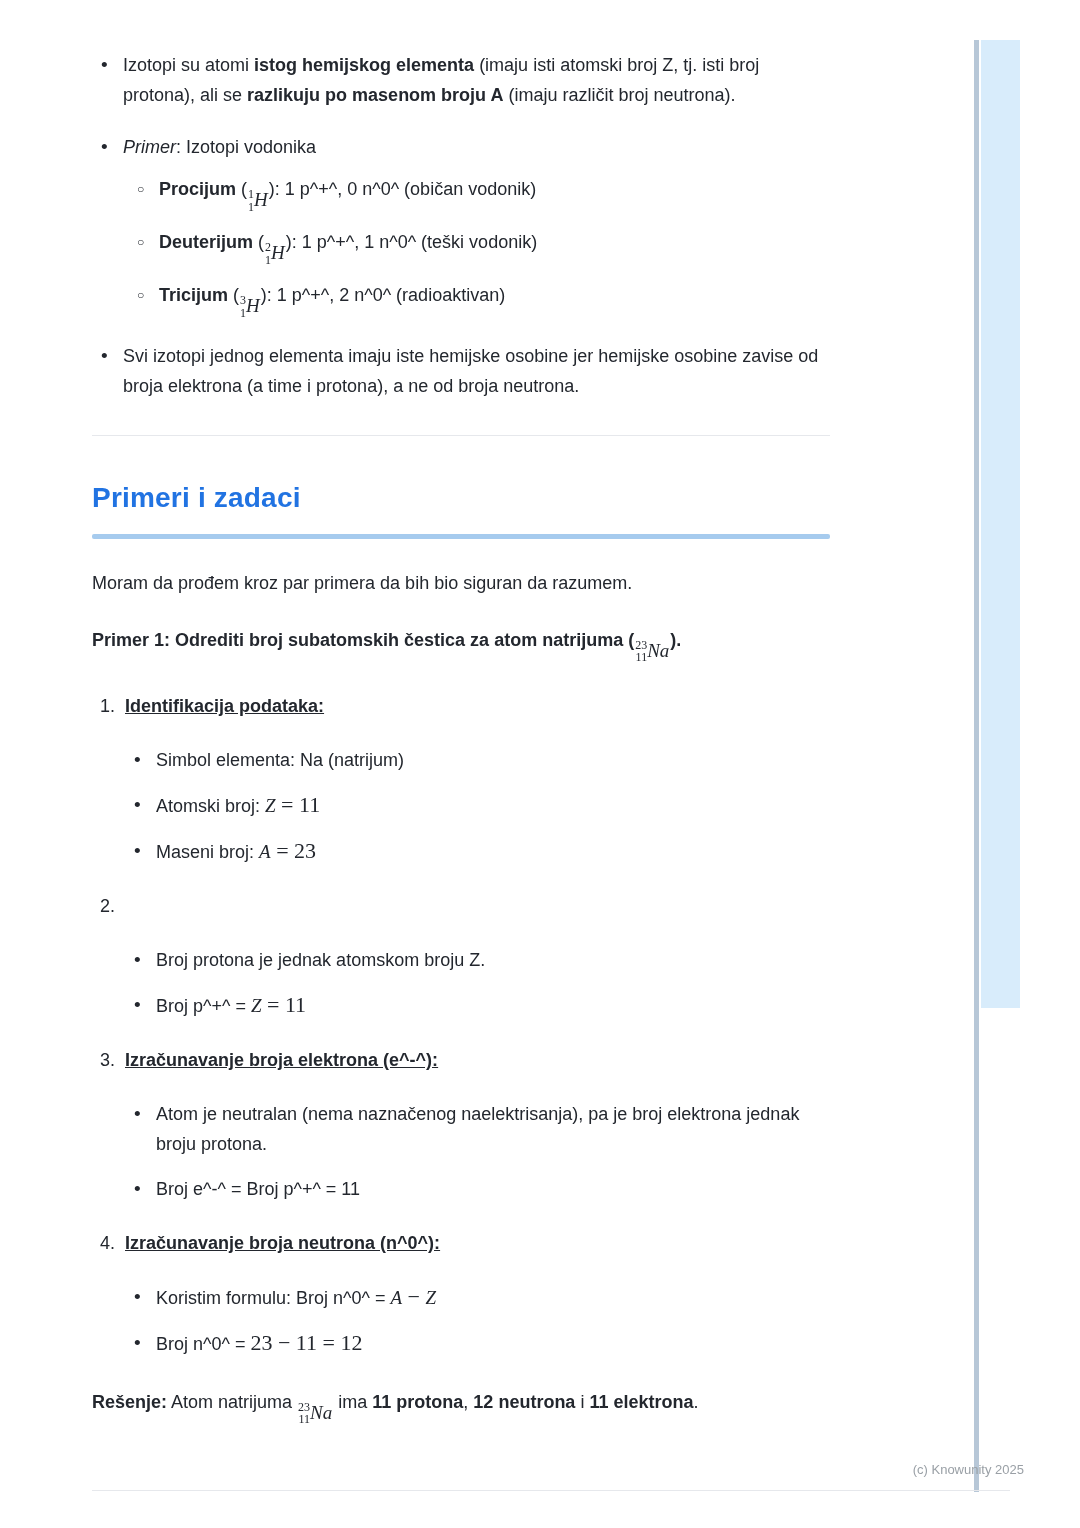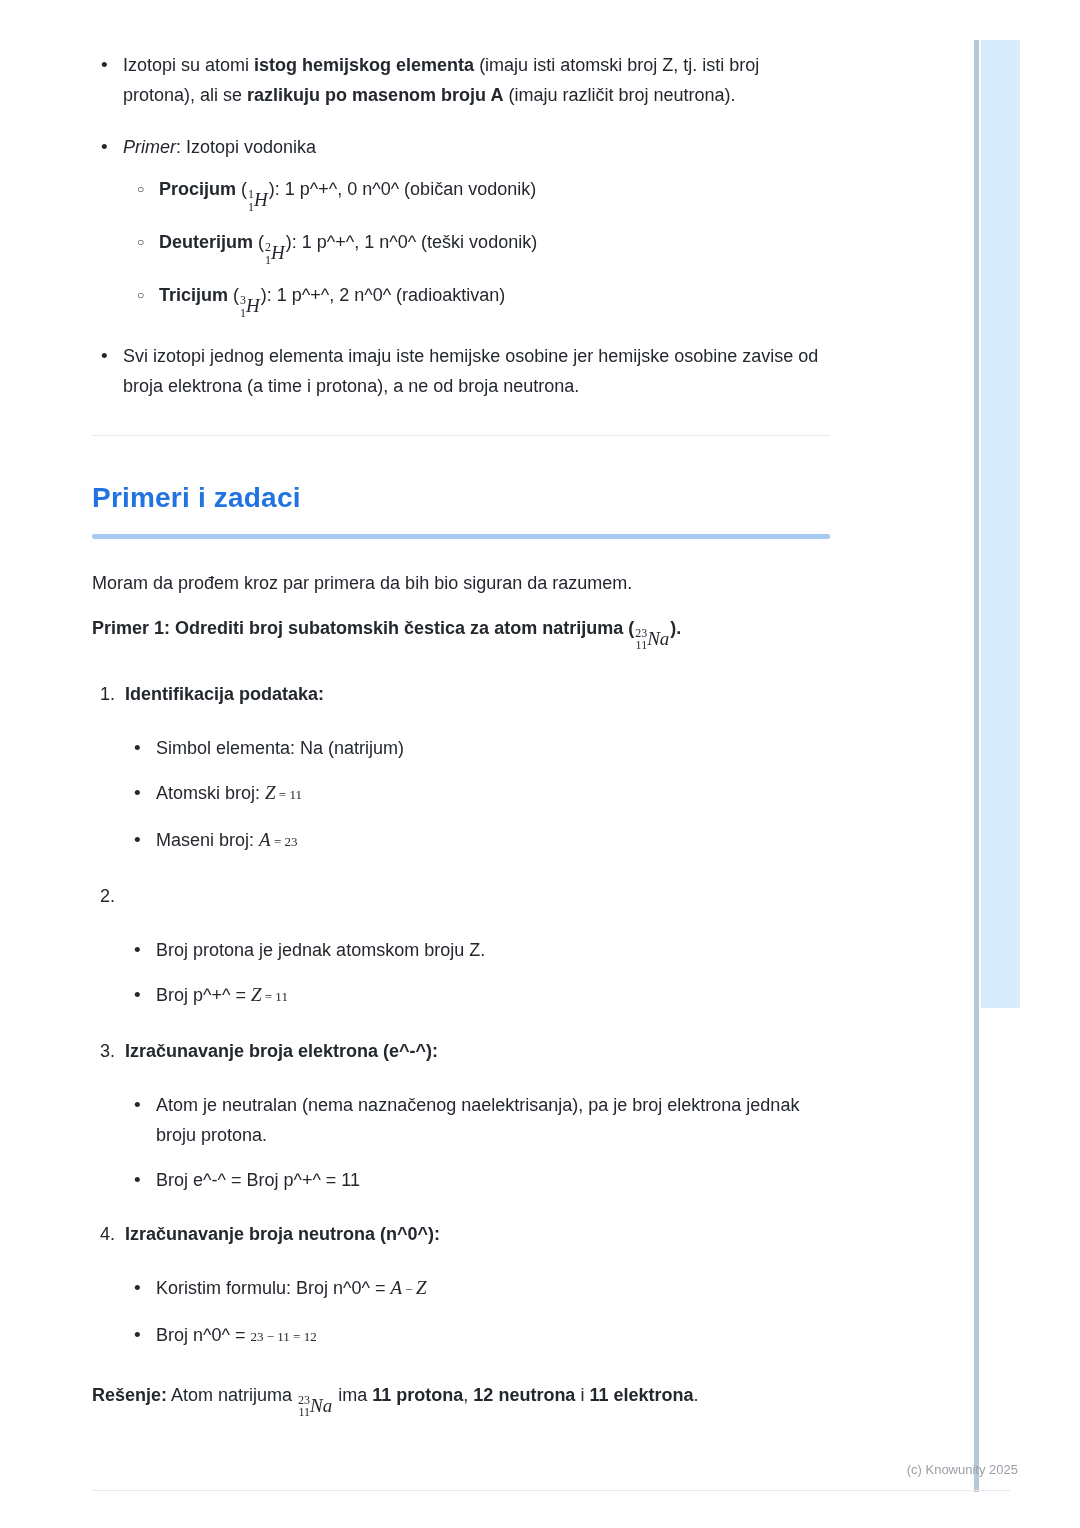--- a/index.html
+++ b/index.html
@@ -36,50 +36,50 @@
 
   .divider{border:none;border-top:1px solid var(--divider);margin:34px 0 0 0;height:0;}
 
   h1{
     margin:42px 0 0 0;font-size:28px;line-height:40px;font-weight:700;
     color:var(--accent-blue);letter-spacing:0.2px;
   }
   .heading-bar{margin-top:16px;height:5px;width:100%;background:var(--heading-underline);border-radius:2px;}
 
   .lead{margin:30px 0 12px 0;line-height:28px;}
-  .primer-title{margin:16px 0 0 0;line-height:30px;}
+  .primer-title{margin:28px 0 0 0;line-height:30px;}
 
   .steps{margin:28px 0 0 0;padding-left:8px;}
   .steps > li{margin-top:24px;}
   .steps > li:first-child{margin-top:0;}
   .step-head{display:flex;line-height:30px;}
   .step-num{flex:0 0 25px;}
-  .step-title{font-weight:700;}
+  .step-title{font-weight:700;text-decoration:underline;}
   .step-bullets{margin-top:24px;padding-left:34px;}
   .step-bullets > li{display:flex;margin-bottom:15px;line-height:30px;}
 
   .resenje{margin:28px 0 16px 0;line-height:30px;}
 
   
   .b{font-weight:700;}
   .i{font-style:italic;}
   .mv{font-family:"Liberation Serif", serif;font-style:italic;font-size:19px;}
-  .mn{font-family:"Liberation Serif", serif;font-size:13px;}
+  .mn{font-family:"Liberation Serif", serif;font-size:22px;}
 
   
   .nuclide{display:inline-flex;align-items:center;margin:0 1px;vertical-align:-2px;}
   .nuclide .scripts{
     display:inline-flex;flex-direction:column;align-items:flex-end;
     font-family:"Liberation Serif", serif;font-size:12px;line-height:1.05;
     transform:translateY(1px);
   }
   .nuclide .sym{font-family:"Liberation Serif", serif;font-style:italic;font-size:19px;line-height:1;}
 
   .footer{
-    position:absolute;top:1462px;right:62px;z-index:3;
+    position:absolute;top:1462px;right:56px;z-index:3;
     font-size:13px;color:var(--footer-text);
   }
   .bottom-divider{position:absolute;left:92px;top:1490px;width:918px;border-top:1px solid var(--divider);}
 </style>
 </head>
 <body>
 
 <div class="page">
 
   <div class="edge-line"></div>

